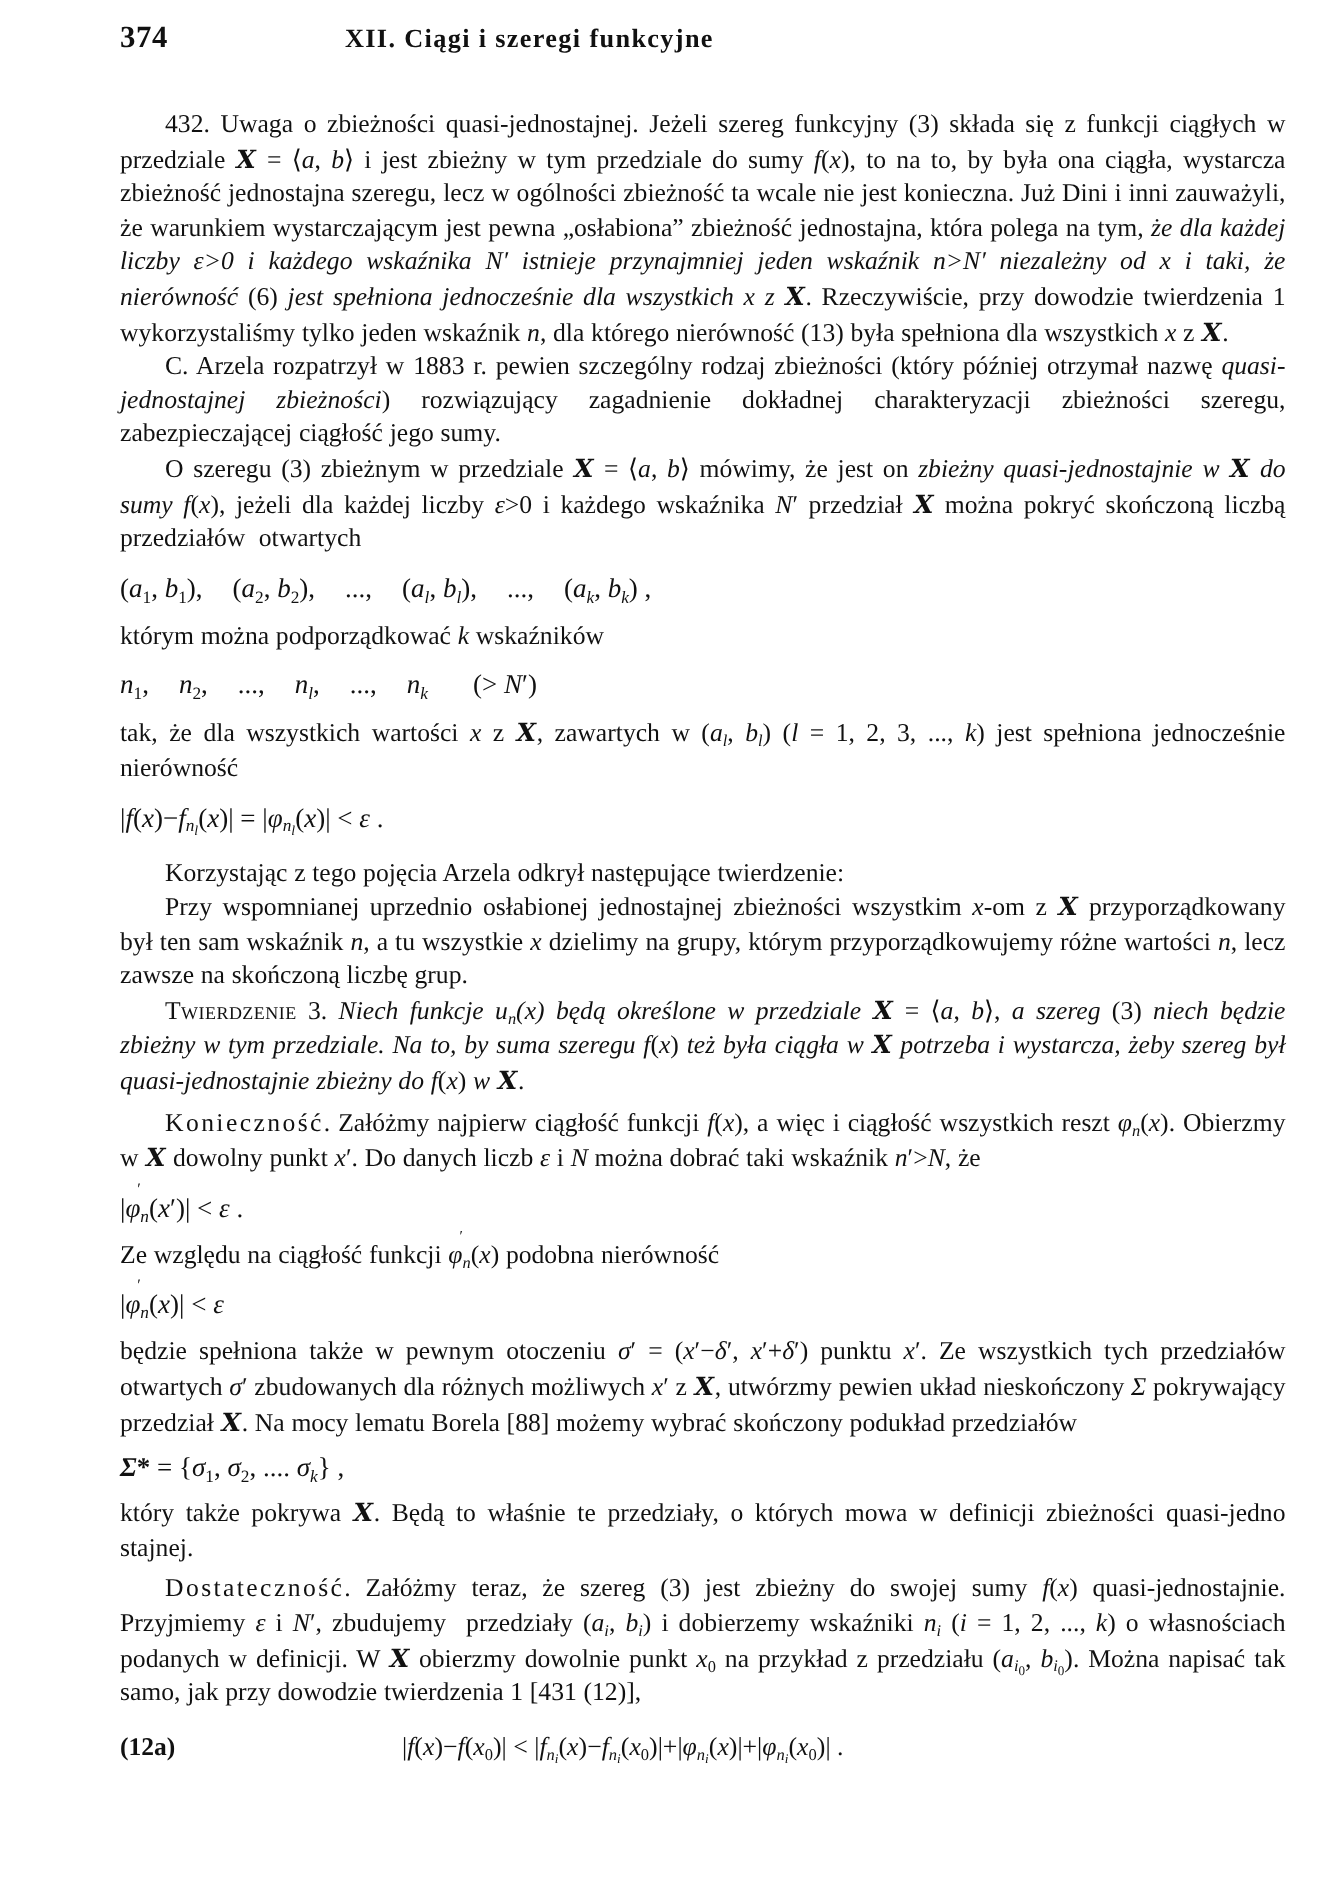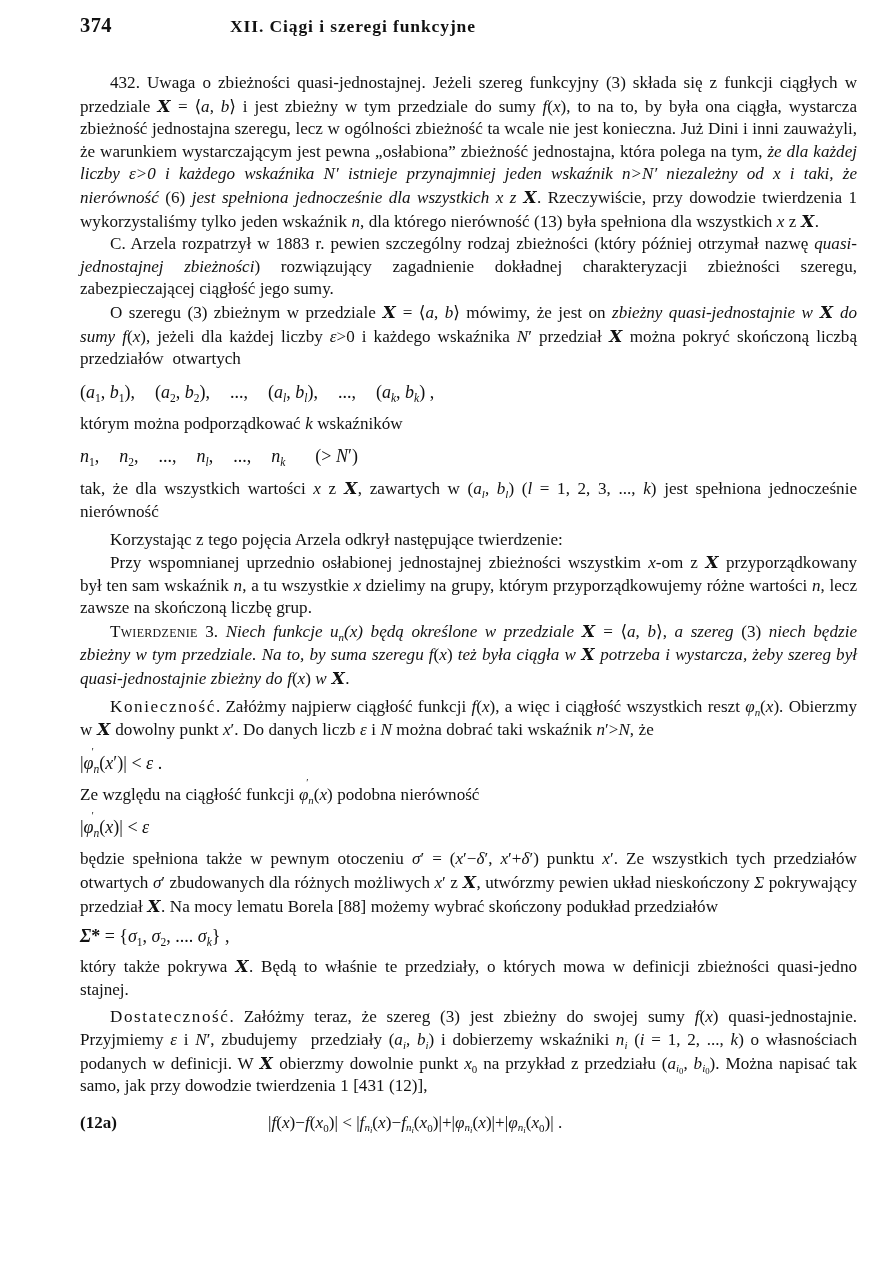--- a/index.html
+++ b/index.html
@@ -137,20 +137,23 @@
     </div>
 
     <p class="para cont">którym można podporządkować <span class="math">k</span> wskaźników</p>
 
     <div class="disp">
       <span class="nb"><span class="math">n</span><sub class="upr">1</sub>,</span><span class="sp"></span><span class="nb"><span class="math">n</span><sub class="upr">2</sub>,</span><span class="sp"></span><span class="nb">...,</span><span class="sp"></span><span class="nb"><span class="math">n</span><sub><span class="math">l</span></sub>,</span><span class="sp"></span><span class="nb">...,</span><span class="sp"></span><span class="nb"><span class="math">n</span><sub><span class="math">k</span></sub></span><span class="sp2"></span><span class="nb">(&gt; <span class="math">N</span>′)</span>
     </div>
 
     <p class="para cont">tak, że dla wszystkich wartości <span class="math">x</span> z <span class="setX">X</span>, zawartych w (<span class="math">a</span><sub><span class="math">l</span></sub>, <span class="math">b</span><sub><span class="math">l</span></sub>) (<span class="math">l</span> = 1, 2, 3, ..., <span class="math">k</span>) jest spełniona jednocześnie nierówność</p>
 
+    <div class="disp">
+      |<span class="math">f</span>(<span class="math">x</span>)−<span class="math">f</span><sub><span class="math">n<sub>l</sub></span></sub>(<span class="math">x</span>)| = |<span class="math">φ</span><sub><span class="math">n<sub>l</sub></span></sub>(<span class="math">x</span>)| &lt; <span class="math">ε</span> .
+    </div>
 
     <div class="spacer-sm"></div>
 
     <p class="para">Korzystając z tego pojęcia Arzela odkrył następujące twierdzenie:</p>
 
     <p class="para">Przy wspomnianej uprzednio osłabionej jednostajnej zbieżności wszystkim <span class="math">x</span>-om z <span class="setX">X</span> przyporządkowany był ten sam wskaźnik <span class="math">n</span>, a tu wszystkie <span class="math">x</span> dzielimy na grupy, którym przyporządkowujemy różne wartości <span class="math">n</span>, lecz zawsze na skończoną liczbę grup.</p>
 
     <p class="para"><span class="sc">Twierdzenie</span> <span>3.</span> <i class="it">Niech funkcje u</i><sub><span class="math">n</span></sub><i class="it">(x) będą określone w przedziale</i> <span class="setX">X</span> = ⟨<span class="math">a</span>, <span class="math">b</span>⟩, <i class="it">a szereg</i> (3) <i class="it">niech będzie zbieżny w tym przedziale. Na to, by suma szeregu f</i>(<span class="math">x</span>) <i class="it">też była ciągła w</i> <span class="setX">X</span> <i class="it">potrzeba i wystarcza, żeby szereg był quasi-jednostajnie zbieżny do f</i>(<span class="math">x</span>) <i class="it">w</i> <span class="setX">X</span>.</p>
 
     <div class="spacer-sm"></div>

